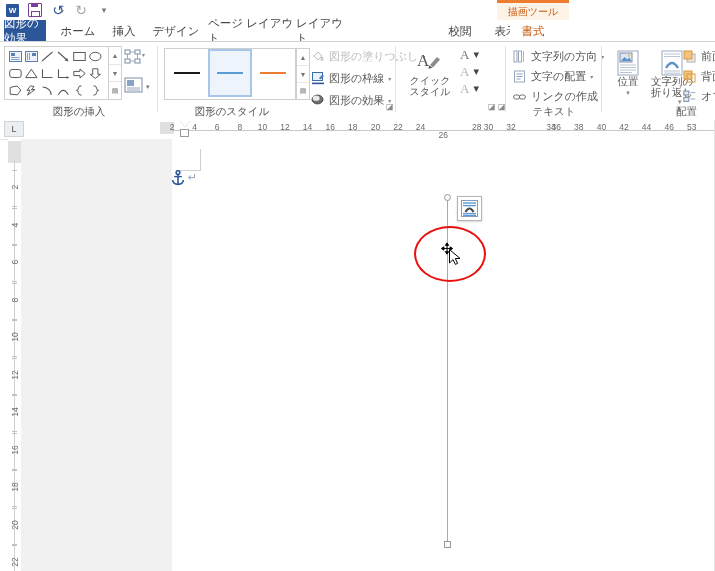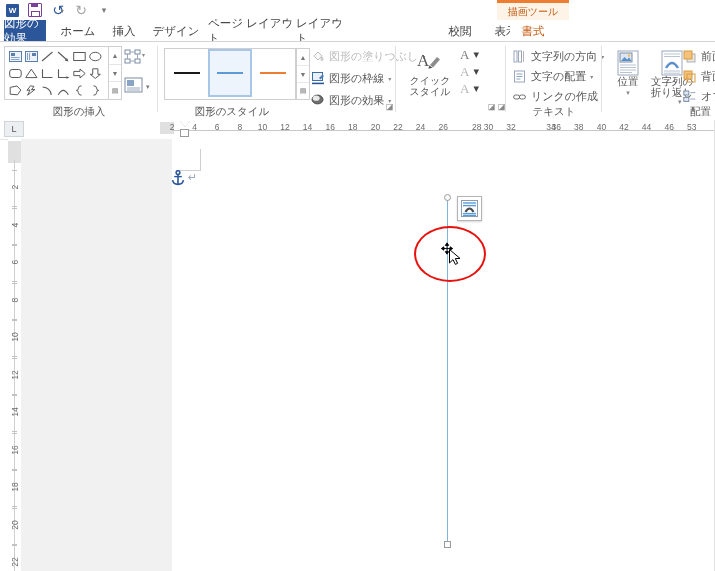--- a/index.html
+++ b/index.html
@@ -484,21 +484,21 @@
         <span class="ci">
           <svg width="13" height="13">
               <rect x="0.8" y="1" width="5" height="4" fill="#dfe8f3" stroke="#7a8ca4"></rect>
               <rect x="0.8" y="7.4" width="5" height="4" fill="#dfe8f3" stroke="#7a8ca4"></rect>
               <line x1="7.4" y1="2.6" x2="12.4" y2="2.6" stroke="#9aa8bd"></line>
               <line x1="7.4" y1="9" x2="12.4" y2="9" stroke="#9aa8bd"></line>
             </svg>
         </span>
         <span>オブジ</span>
       </div>
-      <div class="group-label" style="left:auto;right:4px;width:auto;font-family:Liberation Mono, monospace;">配置</div>
+      <div class="group-label" style="left:auto;right:18px;width:auto;font-family:Liberation Mono, monospace;">配置</div>
     </div>
   </div>
 
   <div class="hruler"></div>
   <div class="corner-btn">L</div>
   <div class="hr-left-margin"></div>
   <div class="hr-track"></div>
   <div class="indent-top"></div>
   <div class="indent-bot"></div>
   <div id="hnums">
@@ -507,21 +507,21 @@
       <div class="hr-num" style="left: 210.2px;">6</div>
       <div class="hr-num" style="left: 232.8px;">8</div>
       <div class="hr-num" style="left: 255.4px;">10</div>
       <div class="hr-num" style="left: 278px;">12</div>
       <div class="hr-num" style="left: 300.6px;">14</div>
       <div class="hr-num" style="left: 323.2px;">16</div>
       <div class="hr-num" style="left: 345.8px;">18</div>
       <div class="hr-num" style="left: 368.4px;">20</div>
       <div class="hr-num" style="left: 391px;">22</div>
       <div class="hr-num" style="left: 413.6px;">24</div>
-      <div class="hr-num" style="left: 436.2px;">26</div>
+      <div class="hr-num" style="left: 436.2px; margin-top: 8px;">26</div>
       <div class="hr-num" style="left: 458.8px; margin-left: 11px;">28</div>
       <div class="hr-num" style="left: 481.4px;">30</div>
       <div class="hr-num" style="left: 504px;">32</div>
       <div class="hr-num" style="left: 544px;">34</div>
       <div class="hr-num" style="left: 549.2px;">36</div>
       <div class="hr-num" style="left: 571.8px;">38</div>
       <div class="hr-num" style="left: 594.4px;">40</div>
       <div class="hr-num" style="left: 617px;">42</div>
       <div class="hr-num" style="left: 639.6px;">44</div>
       <div class="hr-num" style="left: 662.2px;">46</div>

